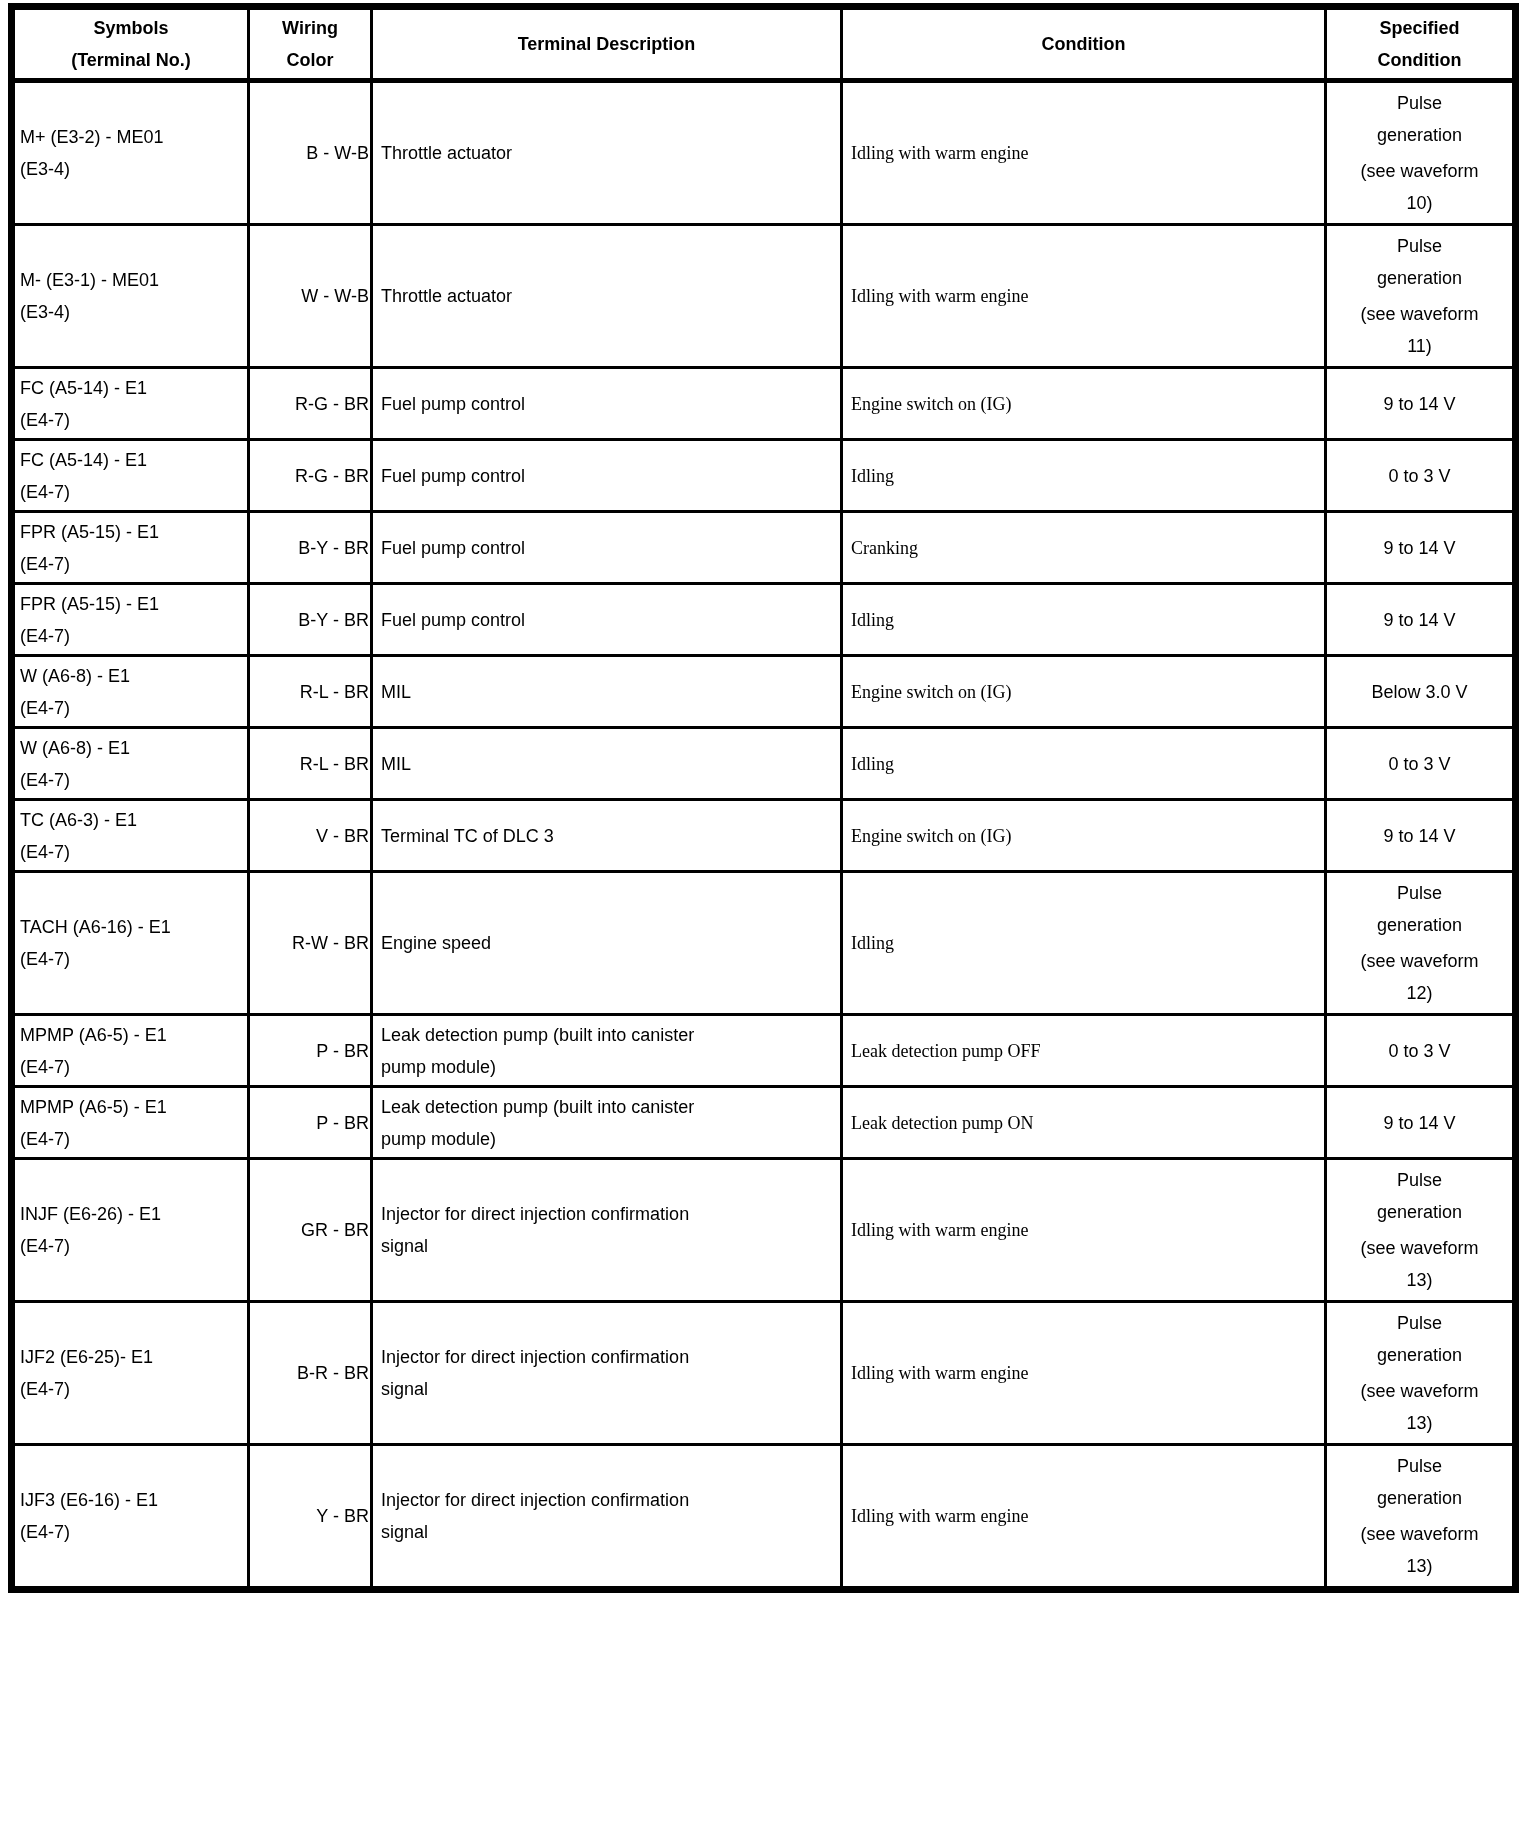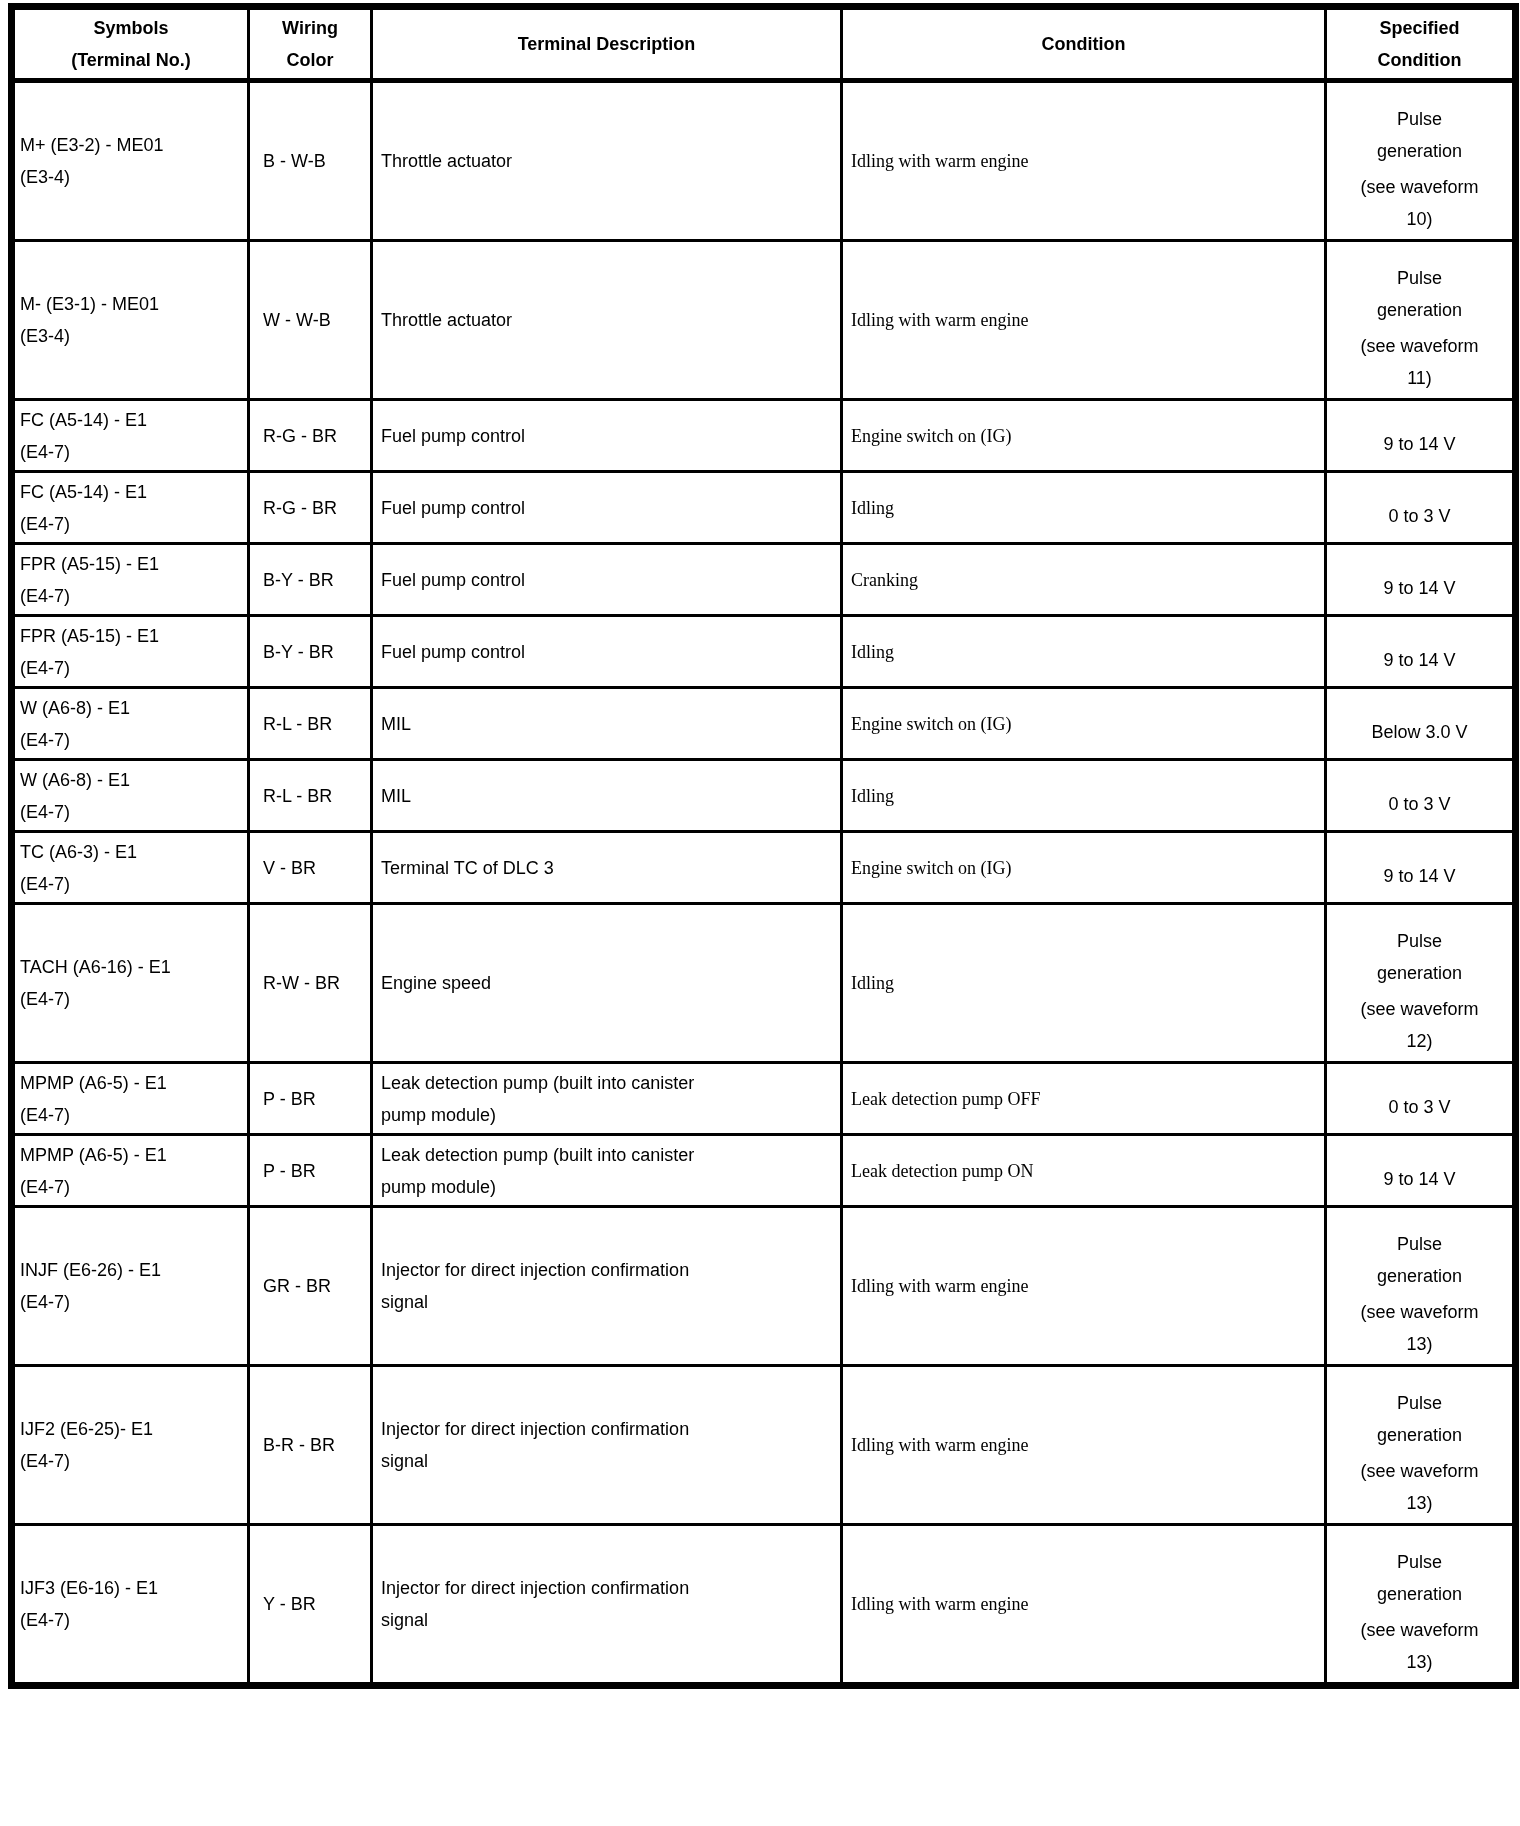--- a/index.html
+++ b/index.html
@@ -14,25 +14,25 @@
     font-size:18px; line-height:32px;
   }
   th, td { border:3px solid #000; overflow:hidden; vertical-align:middle; box-sizing:border-box; }
   thead th {
     border-bottom:5px solid #000;
     font-weight:bold; text-align:center;
     white-space:pre-line; padding:2px; height:64px;
   }
   tbody tr { height:72px; }
   td.c-sym  { text-align:left;  padding:2px 2px 2px 5px; white-space:pre-line; }
-  td.c-wire { text-align:left; padding:2px 13px; }
+  td.c-wire { text-align:right; padding:2px 1px; }
   td.c-desc { text-align:left;  padding:2px 4px 2px 8px; white-space:pre-line; }
   td.c-cond { text-align:left;  padding:2px 4px 2px 8px;font-family:Liberation Serif, serif; }
   td.c-spec { text-align:center; padding:4px 1px; white-space:pre-line; }
-  .spec-main { white-space:pre-line;margin-top:16px; }
+  .spec-main { white-space:pre-line; }
   .spec-note { white-space:pre-line; margin-top:4px; }
 </style>
 </head>
 <body>
 
 <div class="sheet">
   <table class="terminal-table">
     <colgroup>
       <col style="width:237px">
       <col style="width:123px">

